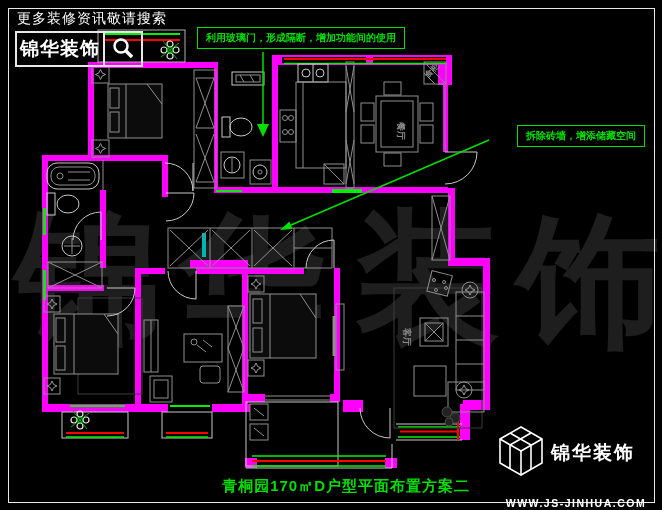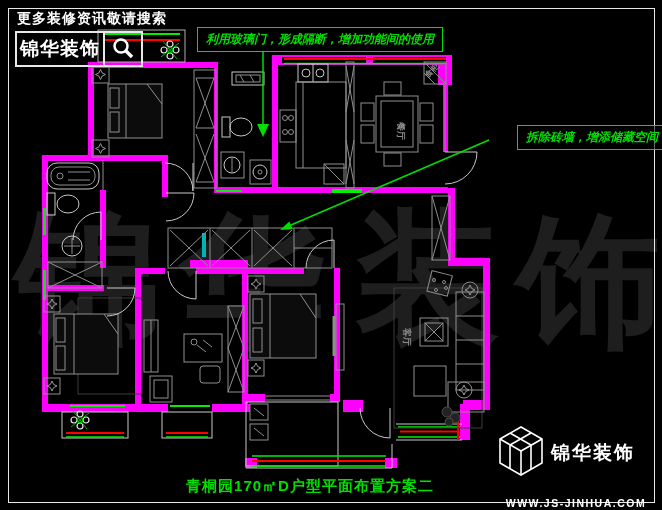--- a/index.html
+++ b/index.html
@@ -1,30 +1,30 @@
 <!DOCTYPE html>
 <html style="--bg: #000000; --frame: #E8E8E8; --text_white: #FFFFFF; --wall: #FF00FF; --ann_green: #00DF00; --win_green: #00F000; --win_red: #FF0000; --teal: #00B4B4; --fur: #8F8F8F; --fur_light: #C8C8C8; --fur_dark: #3C3C3C; --watermark: #1E1E1E;"><head>
 <meta charset="utf-8">
 <style>
   html,body{margin:0;padding:0;background:#000;}
   #stage{position:relative;width:662px;height:510px;background:var(--bg,#000);overflow:hidden;
          font-family:"Liberation Sans",sans-serif;}
   #frame{position:absolute;left:8px;top:8px;width:645px;height:493px;border:1px solid var(--frame,#e8e8e8);pointer-events:none;}
   #plan-svg{position:absolute;left:0;top:0;}
   .overlay{position:absolute;}
-  #search-hint{left:17px;top:10px;color:var(--text_white,#fff);font-size:14px;font-weight:bold;letter-spacing:1px;text-align:right;}
+  #search-hint{left:17px;top:10px;color:var(--text_white,#fff);font-size:14px;font-weight:normal;letter-spacing:1px;text-align:right;}
   #logo-box{left:15px;top:31px;width:124px;height:32px;border:2px solid var(--frame,#fff);display:flex;align-items:stretch;}
   #logo-text{width:86px;display:flex;align-items:center;justify-content:center;color:var(--text_white,#fff);
              font-size:19px;font-weight:bold;border-right:2px solid var(--frame,#fff);letter-spacing:1px;}
   #logo-glass{flex:1;display:flex;align-items:center;justify-content:center;}
   .ann-box{border:1px solid var(--ann_green,#00e000);color:var(--ann_green,#00e000);
-           font-size:12px;font-weight:bold;padding:3px 8px;white-space:nowrap;background:rgba(0,0,0,.55);font-style:italic;}
+           font-size:10px;font-weight:bold;padding:3px 8px;white-space:nowrap;background:rgba(0,0,0,.55);}
   #ann-glass{left:197px;top:27px;}
   #ann-storage{left:517px;top:125px;}
-  #plan-title{left:150px;top:477px;width:320px;text-align:center;color:var(--ann_green,#00e000);
+  #plan-title{left:150px;top:477px;width:320px;text-align:right;color:var(--ann_green,#00e000);
               font-size:15px;font-weight:bold;letter-spacing:1px;}
   #footer-logo{left:497px;top:424px;width:158px;color:var(--text_white,#fff);}
   #footer-top{display:flex;align-items:center;}
   #footer-names{margin-left:6px;font-weight:bold;font-size:19px;line-height:22px;letter-spacing:2px;}
   #footer-url{margin-top:15px;font-size:10.5px;font-weight:bold;letter-spacing:1.5px;text-align:center;}
   #footer-rule{margin-top:3px;border-top:1px solid var(--frame,#fff);width:156px;}
 </style>
 </head>
 <body>
 

